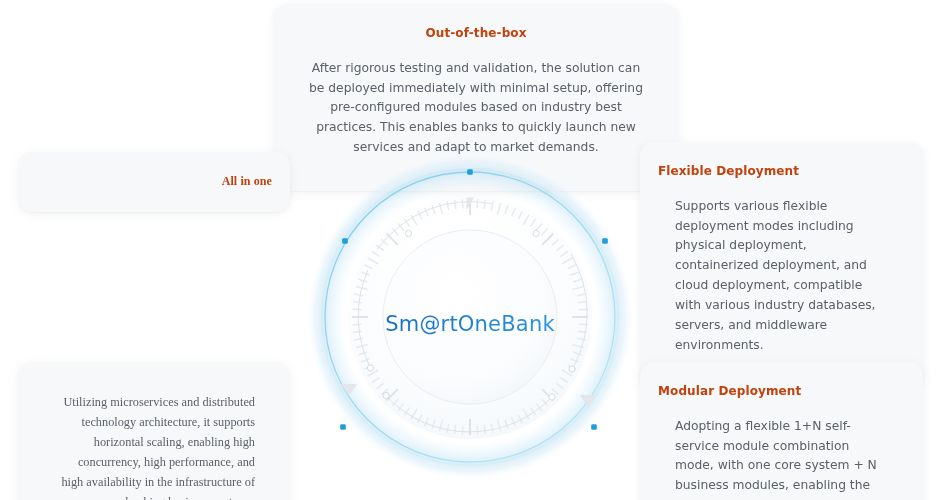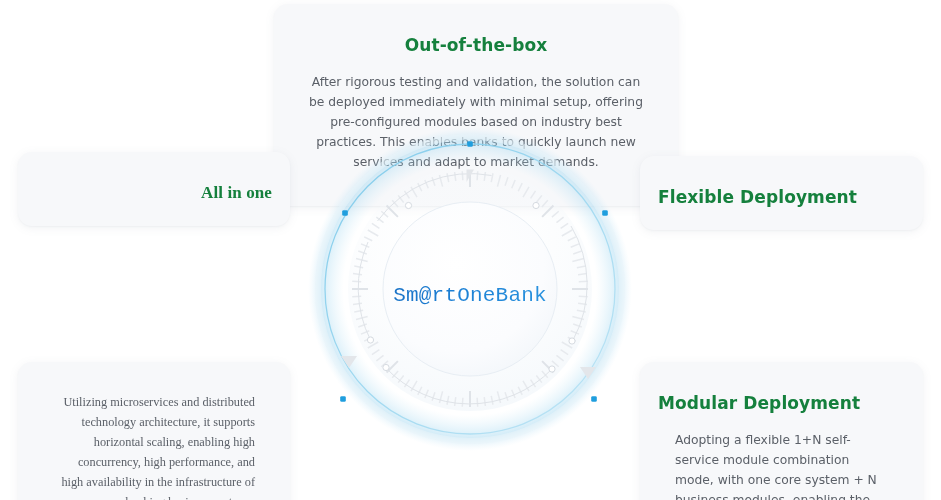--- a/index.html
+++ b/index.html
@@ -21,53 +21,52 @@
   .card {
     position: absolute;
     background: #f7f8fa;
     border-radius: 14px;
     box-sizing: border-box;
     padding: 14px 18px 16px 18px;
     box-shadow: 0 2px 10px rgba(120,130,150,0.10),
                 0 1px 2px rgba(120,130,150,0.06);
   }
   .card-title {
-    font-size: 17px;
+    font-size: 12px;
     font-weight: bold;
-    color: #15803d;
-    margin: 16px 0 6px 0;
+    color: #c2410c;
+    margin: 8px 0 6px 0;
     line-height: 1.3;
     letter-spacing: 0.1px;
   }
   .card-body {
     font-size: 12.3px;
     color: #5b6068;
     line-height: 1.62;
     margin: 17px;
   }
 
   .card.align-right { text-align: right; font-family: Liberation Serif, serif; }
   .card.align-left  { text-align: left;  }
   .card.align-center{ text-align: center;}
 
   
   #card-top            { left: 274px; top: 4px;   width: 404px; }
   #card-all-in-one     { left: 18px;  top: 152px; width: 272px; }
   #card-performance    { left: 18px;  top: 362px; width: 272px; }
-  #card-deployment     { left: 640px; top: 156px; width: 283px; }
+  #card-deployment     { left: 640px; top: 142px; width: 283px; }
   #card-modular        { left: 640px; top: 362px; width: 283px; }
 
   
   #hero {
     position: absolute;
     left: 305px;
-    top: 124px;
+    top: 152px;
     width: 330px;
     height: 330px;
-    font-family: Liberation Mono, monospace;
   }
   #hero svg { display: block; width: 330px; height: 330px; }
 
   #brand-label {
     position: absolute;
     left: 0;
     top: 160px;
     width: 330px;
     text-align: center;
     font-size: 21px;
@@ -92,20 +91,21 @@
 <div class="card align-right" id="card-all-in-one">
   <h2 class="card-title">All in one</h2>
 </div>
 
 <div class="card align-right" id="card-performance">
   <p class="card-body">Utilizing microservices and distributed technology architecture, it supports horizontal scaling, enabling high concurrency, high performance, and high availability in the infrastructure of banking business systems.</p>
 </div>
 
 <div class="card align-left" id="card-deployment">
   <h2 class="card-title">Flexible Deployment</h2>
+  <p class="card-body">Supports various flexible deployment modes including physical deployment, containerized deployment, and cloud deployment, compatible with various industry databases, servers, and middleware environments.</p>
 </div>
 
 <div class="card align-left" id="card-modular">
   <h2 class="card-title">Modular Deployment</h2>
   <p class="card-body">Adopting a flexible 1+N self-service module combination mode, with one core system + N business modules, enabling the selection of corresponding functional modules based on actual scenarios to meet specific needs.</p>
 </div>
 
 <div id="hero">
   <svg viewBox="0 0 330 330" xmlns="http://www.w3.org/2000/svg">
     <defs>

